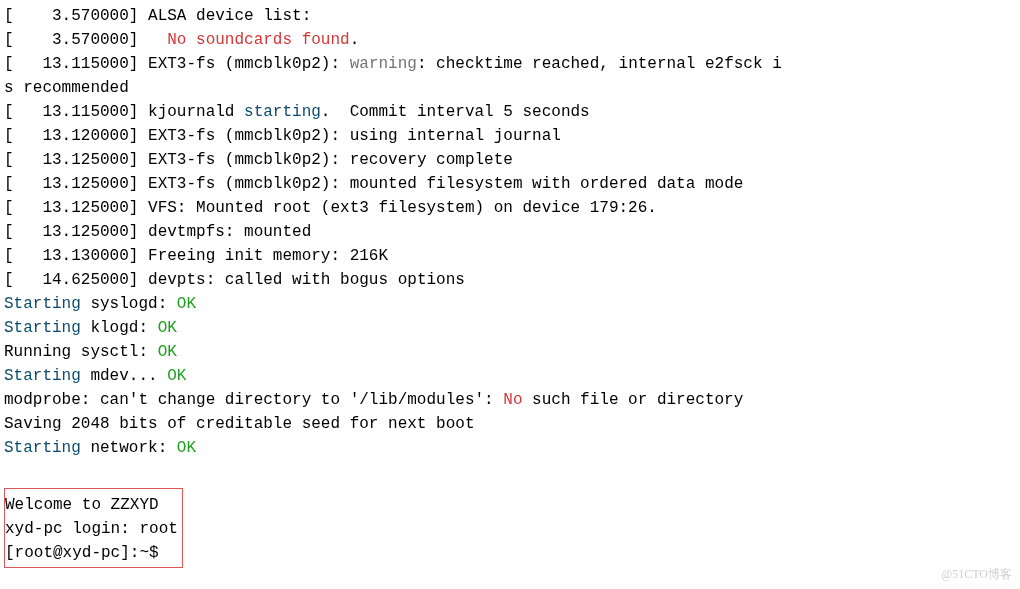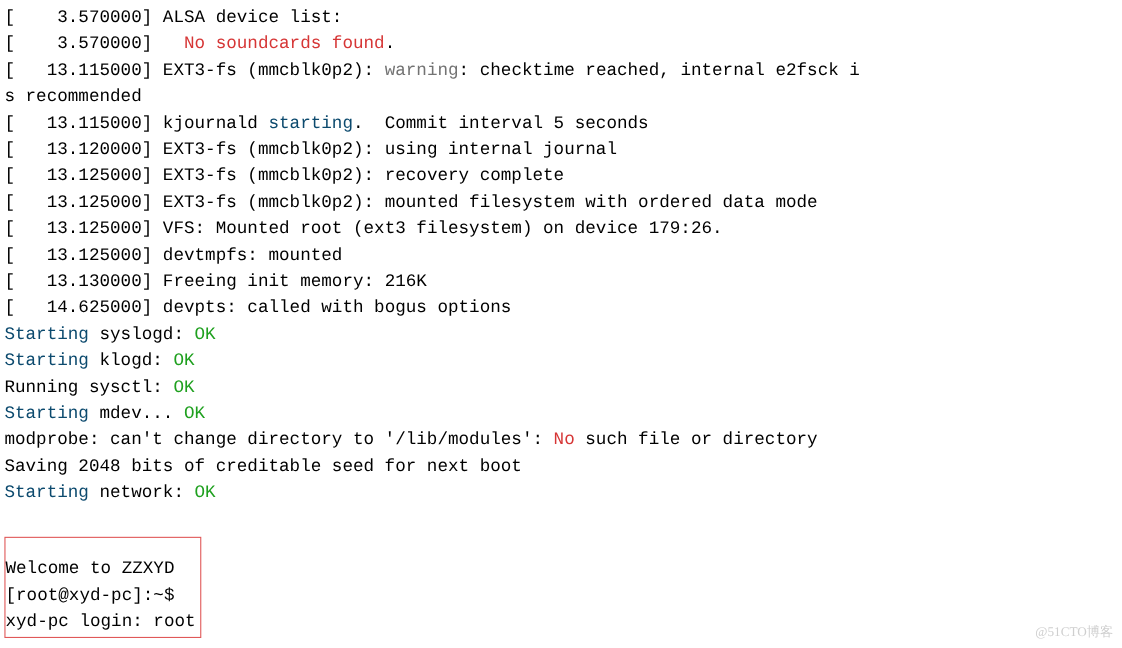--- a/index.html
+++ b/index.html
@@ -16,21 +16,21 @@
       position: relative;
     }
     .line { white-space: pre; }
     .cyan { color: #0c4a6e; }
     .yellow { color: #737373; }
     .red { color: #d63636; }
     .green { color: #1fa01f; }
     .highlight-box {
       border: 1.5px solid #e05858;
       display: inline-block;
-      padding: 16px 4px 2px 0;
+      padding: 4px 4px 2px 0;
       margin-top: 4px;
     }
     .watermark {
       position: absolute;
       right: 8px;
       bottom: 6px;
       color: #cfcfcf;
       font-size: 12px;
       font-family: Liberation Serif, serif;
     }
@@ -57,18 +57,18 @@
   <div class="line"><span>Running sysctl: </span><span class="green">OK</span></div>
   <div class="line"><span class="cyan">Starting</span><span> mdev... </span><span class="green">OK</span></div>
   <div class="line"><span>modprobe: can't change directory to '/lib/modules': </span><span class="red">No</span><span> such file or directory</span></div>
   <div class="line"><span>Saving 2048 bits of creditable seed for next boot</span></div>
   <div class="line"><span class="cyan">Starting</span><span> network: </span><span class="green">OK</span></div>
 
   <div class="line">&nbsp;</div>
 
   <div class="highlight-box">
     <div class="line"><span>Welcome to ZZXYD</span></div>
+    <div class="line"><span>xyd-pc login: </span><span>root</span></div>
     <div class="line"><span>[root@xyd-pc]:~$ </span><span></span></div>
-    <div class="line"><span>xyd-pc login: </span><span>root</span></div>
   </div>
 </div>
 
 <div class="watermark">@51CTO博客</div>
 
 </body></html>

